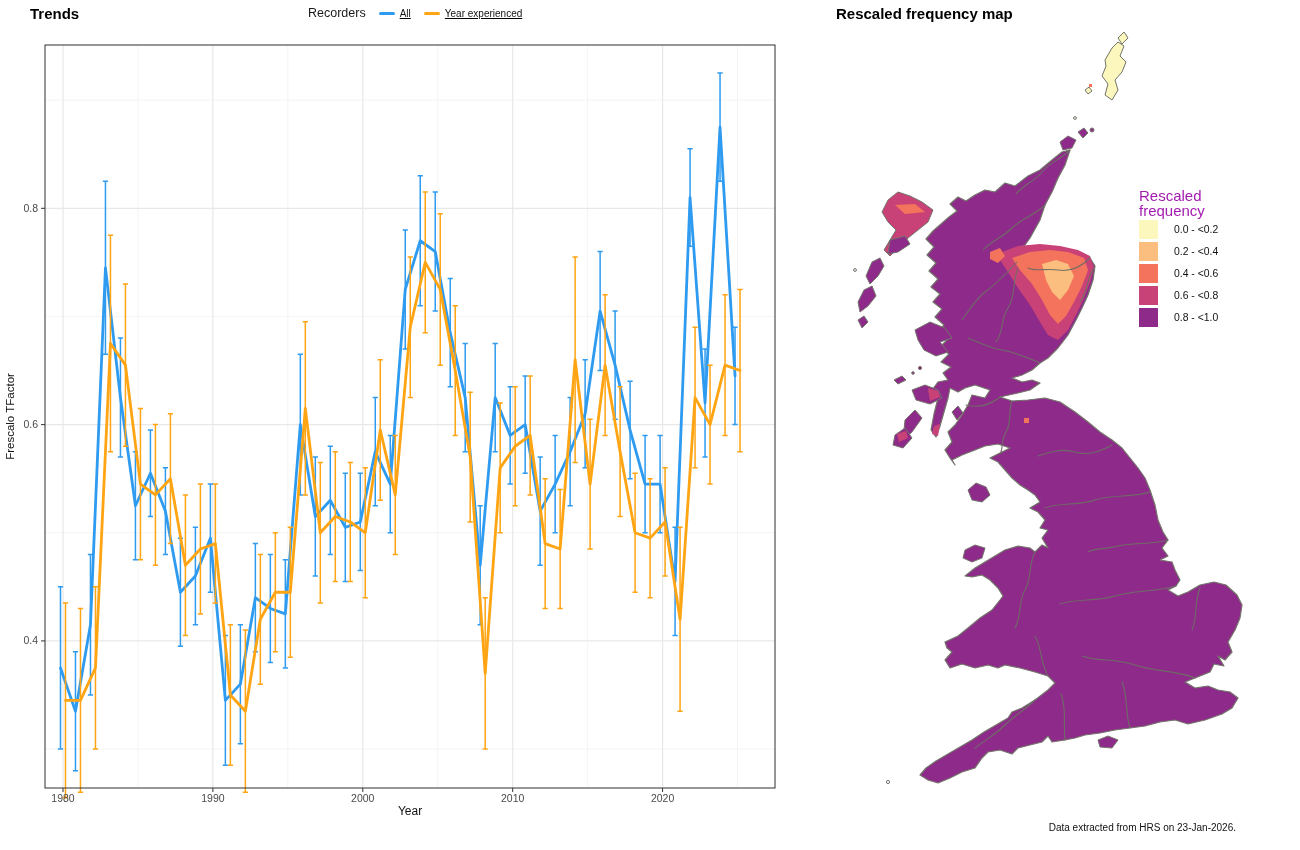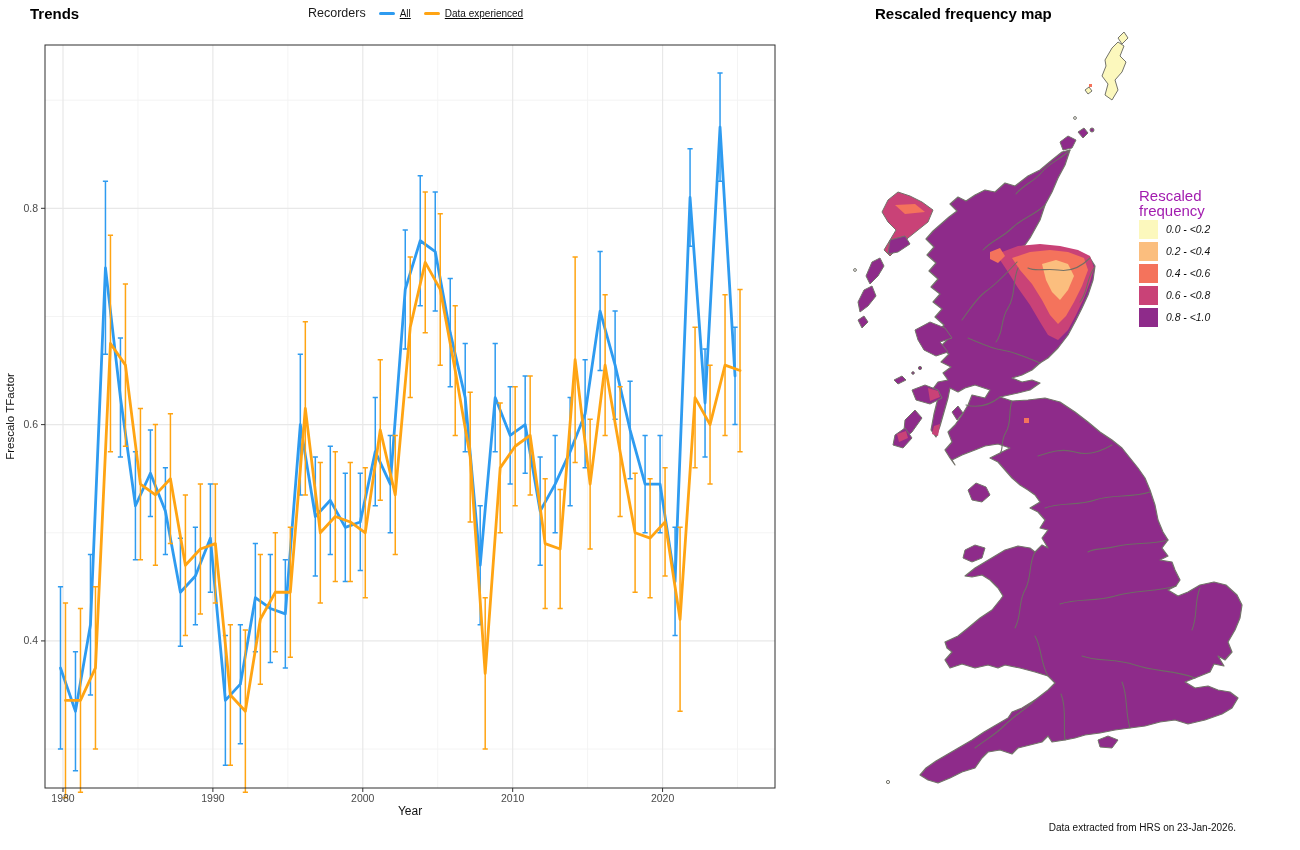--- a/index.html
+++ b/index.html
@@ -1,32 +1,32 @@
 <!DOCTYPE html>
 <html style="--mc0: #FCF8BD; --mc1: #FBBE7E; --mc2: #F4735C; --mc3: #C94277; --mc4: #8E2B8A;"><head>
 <meta charset="utf-8">
 <style>
   html,body{margin:0;padding:0;background:#fff;}
   .canvas{position:relative;width:1244px;height:850px;background:#fff;overflow:hidden;
           font-family:"Liberation Sans", sans-serif;color:#000;}
   .panel-title{position:absolute;font-size:15px;font-weight:bold;color:#000;white-space:nowrap;}
   #trends-title{left:30px;top:5px;}
-  #map-title{left:875px;top:5px;}
+  #map-title{left:836px;top:5px;}
   .chart-legend{position:absolute;left:308px;top:5px;display:flex;align-items:center;gap:13px;height:16px;}
   .chart-legend .lg-title{font-size:12.5px;color:#1a1a1a;}
   .lg-item{display:flex;align-items:center;gap:5px;text-decoration:underline;}
   .key-line{display:inline-block;width:16px;height:3px;border-radius:2px;background:#888;}
   .lg-label{font-size:10px;color:#111;}
   #trend-svg{position:absolute;left:0;top:0;}
   .caption{position:absolute;left:300px;width:480px;top:809px;text-align:right;
            font-size:12.4px;line-height:14.5px;color:#111;}
   #map-svg{position:absolute;left:850px;top:30px;}
   .map-legend{position:absolute;left:1139px;top:188px;width:130px;}
   .map-legend .ml-title{font-size:15px;color:#a21caf;width:80px;line-height:15px;margin-bottom:2px;}
-  .ml-row{display:flex;align-items:center;gap:8px;margin-bottom:3px;font-style:italic;}
+  .ml-row{display:flex;align-items:center;gap:16px;margin-bottom:3px;}
   .map-swatch{width:19px;height:19px;display:inline-block;background:#ccc;}
   .ml-label{font-size:10.4px;color:#111;white-space:nowrap;}
   .map-caption{position:absolute;right:8px;top:822px;font-size:10px;color:#111;}
   .coast{stroke:#73736a;stroke-width:1.2;stroke-linejoin:round;}
   .bnd{fill:none;stroke:#6e6e64;stroke-width:1.1;stroke-linecap:round;opacity:.95;}
   .isl{stroke:#73736a;stroke-width:1;stroke-linejoin:round;}
 </style>
 </head>
 <body>
 
@@ -35,21 +35,21 @@
   <div class="panel-title" id="trends-title">Trends</div>
 
   <div class="chart-legend">
     <span class="lg-title">Recorders</span>
     <span class="lg-item">
       <span class="key-line" style="background: rgb(46, 155, 240);"></span>
       <span class="lg-label">All</span>
     </span>
     <span class="lg-item">
       <span class="key-line" style="background: rgb(255, 164, 19);"></span>
-      <span class="lg-label">Data experienced</span>
+      <span class="lg-label">Year experienced</span>
     </span>
   </div>
 
   <svg id="trend-svg" width="790" height="820" viewBox="0 0 790 820">
       <g>
         <line x1="45" x2="775" y1="749.0655021834062" y2="749.0655021834062" stroke="#f3f3f3" stroke-width="0.9"></line>
         <line x1="45" x2="775" y1="532.7627365356623" y2="532.7627365356623" stroke="#f3f3f3" stroke-width="0.9"></line>
         <line x1="45" x2="775" y1="316.45997088791853" y2="316.45997088791853" stroke="#f3f3f3" stroke-width="0.9"></line>
         <line x1="45" x2="775" y1="100.1572052401746" y2="100.1572052401746" stroke="#f3f3f3" stroke-width="0.9"></line>
         <line y1="45" y2="788" x1="137.93634496919975" x2="137.93634496919975" stroke="#f3f3f3" stroke-width="0.9"></line>

